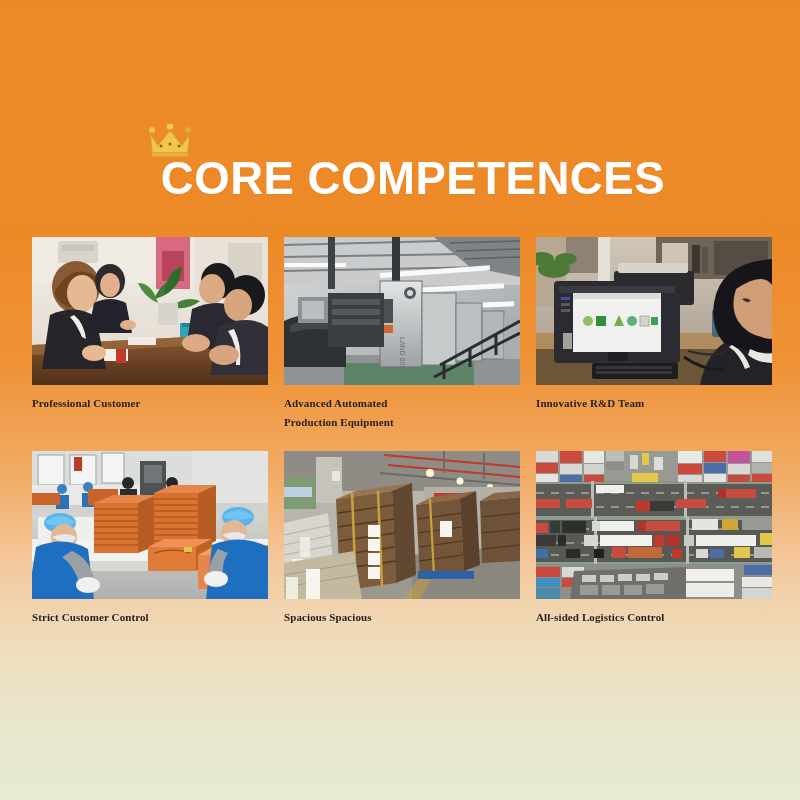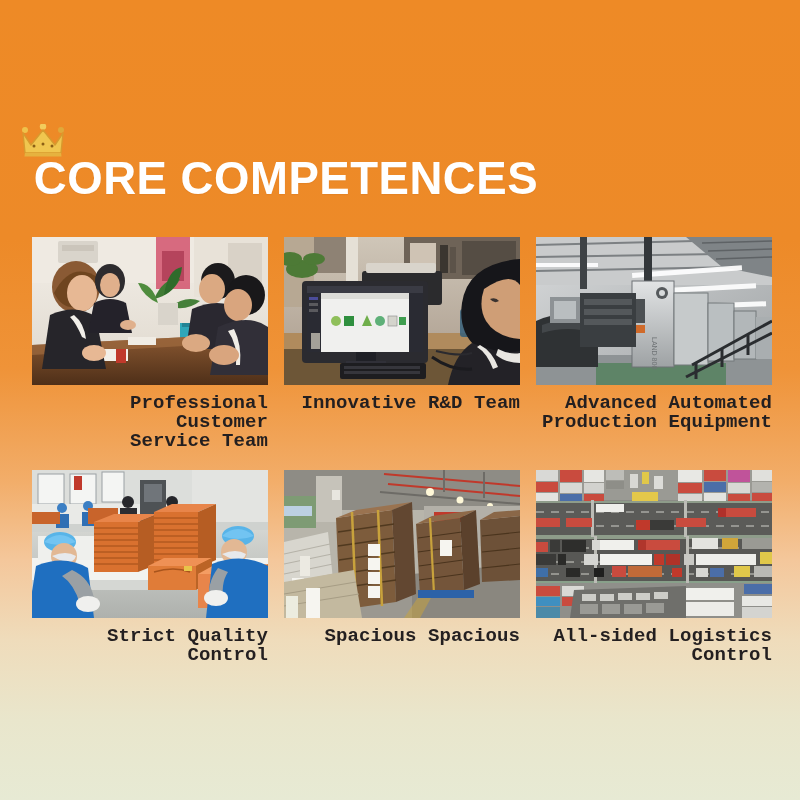--- a/index.html
+++ b/index.html
@@ -26,20 +26,21 @@
       #EFDCBB 80%,
       #E9E6CC 90%,
       #E7EAD4 100%);
   }
 
   .page { position:relative; width:800px; height:800px; }
 
   
   .title-wrap {
     position:absolute; left:0; right:0; top:150px;
+    text-align:center;
     margin-left:26px;
   }
   .title-inner { position:relative; display:inline-block; }
   .crown {
     position:absolute; left:-6px; top:-26px;
     width:46px; height:34px;
   }
   .page-title {
     position:relative;
     font-family:"Liberation Sans", sans-serif;
@@ -66,24 +67,24 @@
   .thumb {
     width:236px; height:148px;
     overflow:hidden;
     position:relative;
     background:#b9b9b9;
   }
   .thumb svg { display:block; width:236px; height:148px; }
 
   .caption {
     margin-top:9px;
-    text-align:right;
-    font-family:Liberation Mono, monospace;
+    text-align:left;
+    font-family:Liberation Serif, serif;
     font-weight:bold;
-    font-size:19px;
+    font-size:11px;
     line-height:19px;
     color:#231f20;
     letter-spacing:0.1px;
   }
 </style>
 </head>
 <body>
 
 <div class="page">
 
@@ -172,21 +173,100 @@
               <ellipse cx="206" cy="68" rx="14" ry="16" fill="#d9a57e"></ellipse>
               <path d="M186 90 q30 -14 50 0 l0 48 l-58 0Z" fill="#312f38"></path>
               <path d="M196 94 q10 14 8 34 l4 0 q2 -20 -6 -36Z" fill="#f0ede6"></path>
               <ellipse cx="192" cy="118" rx="15" ry="10" fill="#d9a57e"></ellipse>
             </g>
             <rect x="84" y="112" width="10" height="14" fill="#c0392b"></rect>
           </svg>
         </div>
         <div class="caption">
           <div>Professional Customer</div>
-          <div>Service Team</div>
+        </div>
+      </div>
+
+      <div class="cell">
+        <div class="thumb">
+          <svg viewBox="0 0 236 148" preserveAspectRatio="none">
+            <defs>
+              <linearGradient id="g3bg" x1="0" y1="0" x2="1" y2="1">
+                <stop offset="0" stop-color="#d8dadb"></stop>
+                  <stop offset="1" stop-color="#9fa3a5"></stop>
+              </linearGradient>
+              <linearGradient id="g3m" x1="0" y1="0" x2="0" y2="1">
+                <stop offset="0" stop-color="#e2e4e5"></stop>
+                  <stop offset="1" stop-color="#9ea2a4"></stop>
+              </linearGradient>
+            </defs>
+            <rect width="236" height="148" fill="url(#g3bg)"></rect>
+
+            <rect x="0" y="0" width="236" height="48" fill="#c9cbcc"></rect>
+            <g stroke="#7c8083" stroke-width="2" fill="none">
+              <path d="M0 8 L236 2"></path>
+              <path d="M0 20 L236 16"></path>
+              <path d="M0 34 L200 30"></path>
+            </g>
+
+            <path d="M150 0 L236 0 L236 40 L186 30 Z" fill="#7f8487"></path>
+            <g stroke="#5e6265" stroke-width="1.5">
+              <path d="M166 6 L236 4"></path>
+                <path d="M172 14 L236 12"></path>
+                <path d="M180 22 L236 20"></path>
+            </g>
+
+            <g fill="#ffffff" opacity=".92">
+              <rect x="96" y="36" width="110" height="5" transform="rotate(-4 96 36)"></rect>
+              <rect x="110" y="52" width="110" height="5" transform="rotate(-3 110 52)"></rect>
+              <rect x="124" y="68" width="106" height="5" transform="rotate(-2 124 68)"></rect>
+              <rect x="0" y="26" width="62" height="4"></rect>
+            </g>
+
+            <rect x="44" y="0" width="7" height="52" fill="#3e4245"></rect>
+            <rect x="108" y="0" width="8" height="46" fill="#33373a"></rect>
+
+            <rect x="0" y="118" width="236" height="30" fill="#8e9395"></rect>
+            <rect x="60" y="126" width="130" height="22" fill="#3e7a4a" opacity=".6"></rect>
+
+            <rect x="96" y="44" width="42" height="86" fill="url(#g3m)" stroke="#6e7376" stroke-width="1"></rect>
+            <rect x="138" y="56" width="34" height="72" fill="#c6cacb" stroke="#73787b"></rect>
+            <rect x="172" y="66" width="26" height="58" fill="#babfc1" stroke="#73787b"></rect>
+            <rect x="198" y="74" width="22" height="48" fill="#b2b7b9" stroke="#73787b"></rect>
+            <rect x="220" y="80" width="16" height="42" fill="#a9aeb0"></rect>
+
+            <rect x="100" y="62" width="9" height="24" fill="#4c5053"></rect>
+            <rect x="100" y="88" width="9" height="8" fill="#d06a2a"></rect>
+            <circle cx="126" cy="56" r="6" fill="#55595c"></circle>
+            <circle cx="126" cy="56" r="3" fill="#d7dadb"></circle>
+            <text x="116" y="100" font-family="Liberation Sans, sans-serif" font-size="7" fill="#6f7376" transform="rotate(90 116 100)">LAND 800</text>
+
+            <path d="M0 84 q30 -14 62 -2 l0 48 l-62 0Z" fill="#2f3234"></path>
+            <path d="M6 88 q28 -10 52 0 l0 8 q-26 -8 -52 0Z" fill="#43474a"></path>
+            <rect x="44" y="56" width="56" height="54" fill="#3a3e41"></rect>
+            <g fill="#54585b">
+              <rect x="48" y="62" width="48" height="6"></rect>
+              <rect x="48" y="72" width="48" height="6"></rect>
+              <rect x="48" y="82" width="48" height="6"></rect>
+            </g>
+            <rect x="14" y="60" width="30" height="26" fill="#8d9295"></rect>
+            <rect x="18" y="64" width="22" height="18" fill="#b9bec0"></rect>
+
+            <g stroke="#2a2d30" stroke-width="3" fill="none">
+              <path d="M156 128 L236 84"></path>
+              <path d="M150 140 L236 96"></path>
+              <path d="M160 126 L160 142"></path>
+              <path d="M186 112 L186 130"></path>
+              <path d="M212 98 L212 118"></path>
+            </g>
+          </svg>
+        </div>
+        <div class="caption">
+          <div>Advanced Automated</div>
+          <div>Production Equipment</div>
         </div>
       </div>
 
       <div class="cell">
         <div class="thumb">
           <svg viewBox="0 0 236 148" preserveAspectRatio="none">
             <defs>
               <linearGradient id="g2bg" x1="0" y1="0" x2="0" y2="1">
                 <stop offset="0" stop-color="#cfc6b8"></stop>
                   <stop offset="1" stop-color="#a8998a"></stop>
@@ -256,100 +336,20 @@
               <path d="M214 112 q12 6 22 4 l0 10 q-14 0 -24 -8Z" fill="#e9e7e2"></path>
             </g>
             <path d="M148 120 q20 14 40 12" stroke="#1b1b1f" stroke-width="3" fill="none"></path>
             <path d="M152 114 q24 6 36 2" stroke="#2a2a2f" stroke-width="2" fill="none"></path>
           </svg>
         </div>
         <div class="caption">
           <div>Innovative R&amp;D Team</div>
         </div>
       </div>
-
-      <div class="cell">
-        <div class="thumb">
-          <svg viewBox="0 0 236 148" preserveAspectRatio="none">
-            <defs>
-              <linearGradient id="g3bg" x1="0" y1="0" x2="1" y2="1">
-                <stop offset="0" stop-color="#d8dadb"></stop>
-                  <stop offset="1" stop-color="#9fa3a5"></stop>
-              </linearGradient>
-              <linearGradient id="g3m" x1="0" y1="0" x2="0" y2="1">
-                <stop offset="0" stop-color="#e2e4e5"></stop>
-                  <stop offset="1" stop-color="#9ea2a4"></stop>
-              </linearGradient>
-            </defs>
-            <rect width="236" height="148" fill="url(#g3bg)"></rect>
-
-            <rect x="0" y="0" width="236" height="48" fill="#c9cbcc"></rect>
-            <g stroke="#7c8083" stroke-width="2" fill="none">
-              <path d="M0 8 L236 2"></path>
-              <path d="M0 20 L236 16"></path>
-              <path d="M0 34 L200 30"></path>
-            </g>
-
-            <path d="M150 0 L236 0 L236 40 L186 30 Z" fill="#7f8487"></path>
-            <g stroke="#5e6265" stroke-width="1.5">
-              <path d="M166 6 L236 4"></path>
-                <path d="M172 14 L236 12"></path>
-                <path d="M180 22 L236 20"></path>
-            </g>
-
-            <g fill="#ffffff" opacity=".92">
-              <rect x="96" y="36" width="110" height="5" transform="rotate(-4 96 36)"></rect>
-              <rect x="110" y="52" width="110" height="5" transform="rotate(-3 110 52)"></rect>
-              <rect x="124" y="68" width="106" height="5" transform="rotate(-2 124 68)"></rect>
-              <rect x="0" y="26" width="62" height="4"></rect>
-            </g>
-
-            <rect x="44" y="0" width="7" height="52" fill="#3e4245"></rect>
-            <rect x="108" y="0" width="8" height="46" fill="#33373a"></rect>
-
-            <rect x="0" y="118" width="236" height="30" fill="#8e9395"></rect>
-            <rect x="60" y="126" width="130" height="22" fill="#3e7a4a" opacity=".6"></rect>
-
-            <rect x="96" y="44" width="42" height="86" fill="url(#g3m)" stroke="#6e7376" stroke-width="1"></rect>
-            <rect x="138" y="56" width="34" height="72" fill="#c6cacb" stroke="#73787b"></rect>
-            <rect x="172" y="66" width="26" height="58" fill="#babfc1" stroke="#73787b"></rect>
-            <rect x="198" y="74" width="22" height="48" fill="#b2b7b9" stroke="#73787b"></rect>
-            <rect x="220" y="80" width="16" height="42" fill="#a9aeb0"></rect>
-
-            <rect x="100" y="62" width="9" height="24" fill="#4c5053"></rect>
-            <rect x="100" y="88" width="9" height="8" fill="#d06a2a"></rect>
-            <circle cx="126" cy="56" r="6" fill="#55595c"></circle>
-            <circle cx="126" cy="56" r="3" fill="#d7dadb"></circle>
-            <text x="116" y="100" font-family="Liberation Sans, sans-serif" font-size="7" fill="#6f7376" transform="rotate(90 116 100)">LAND 800</text>
-
-            <path d="M0 84 q30 -14 62 -2 l0 48 l-62 0Z" fill="#2f3234"></path>
-            <path d="M6 88 q28 -10 52 0 l0 8 q-26 -8 -52 0Z" fill="#43474a"></path>
-            <rect x="44" y="56" width="56" height="54" fill="#3a3e41"></rect>
-            <g fill="#54585b">
-              <rect x="48" y="62" width="48" height="6"></rect>
-              <rect x="48" y="72" width="48" height="6"></rect>
-              <rect x="48" y="82" width="48" height="6"></rect>
-            </g>
-            <rect x="14" y="60" width="30" height="26" fill="#8d9295"></rect>
-            <rect x="18" y="64" width="22" height="18" fill="#b9bec0"></rect>
-
-            <g stroke="#2a2d30" stroke-width="3" fill="none">
-              <path d="M156 128 L236 84"></path>
-              <path d="M150 140 L236 96"></path>
-              <path d="M160 126 L160 142"></path>
-              <path d="M186 112 L186 130"></path>
-              <path d="M212 98 L212 118"></path>
-            </g>
-          </svg>
-        </div>
-        <div class="caption">
-          <div>Advanced Automated</div>
-          <div>Production Equipment</div>
-        </div>
-      </div>
     </div>
 
     <div class="row">
 
       <div class="cell">
         <div class="thumb">
           <svg viewBox="0 0 236 148" preserveAspectRatio="none">
             <defs>
               <linearGradient id="g4f" x1="0" y1="0" x2="0" y2="1">
                 <stop offset="0" stop-color="#d5d7d3"></stop>
@@ -460,21 +460,21 @@
               <ellipse cx="202" cy="82" rx="13" ry="13" fill="#e2b894"></ellipse>
               <path d="M190 84 q14 -6 24 0 q-4 12 -24 0Z" fill="#e7e9ec"></path>
               <path d="M180 94 q30 -12 56 2 l0 52 l-62 0Z" fill="#1f6fc0"></path>
               <path d="M186 98 q-12 16 -8 34 l14 2 q-4 -20 4 -32Z" fill="#9aa0a4"></path>
               <ellipse cx="184" cy="128" rx="12" ry="8" fill="#f0f0ee"></ellipse>
             </g>
             <rect x="152" y="96" width="8" height="5" fill="#e8c44a"></rect>
           </svg>
         </div>
         <div class="caption">
-          <div>Strict Quality Control</div>
+          <div>Strict Customer Control</div>
         </div>
       </div>
 
       <div class="cell">
         <div class="thumb">
           <svg viewBox="0 0 236 148" preserveAspectRatio="none">
             <rect width="236" height="148" fill="#b8b5ab"></rect>
 
             <rect x="0" y="0" width="236" height="40" fill="#8e8c85"></rect>
             <g stroke="#c0392b" stroke-width="2" fill="none">

